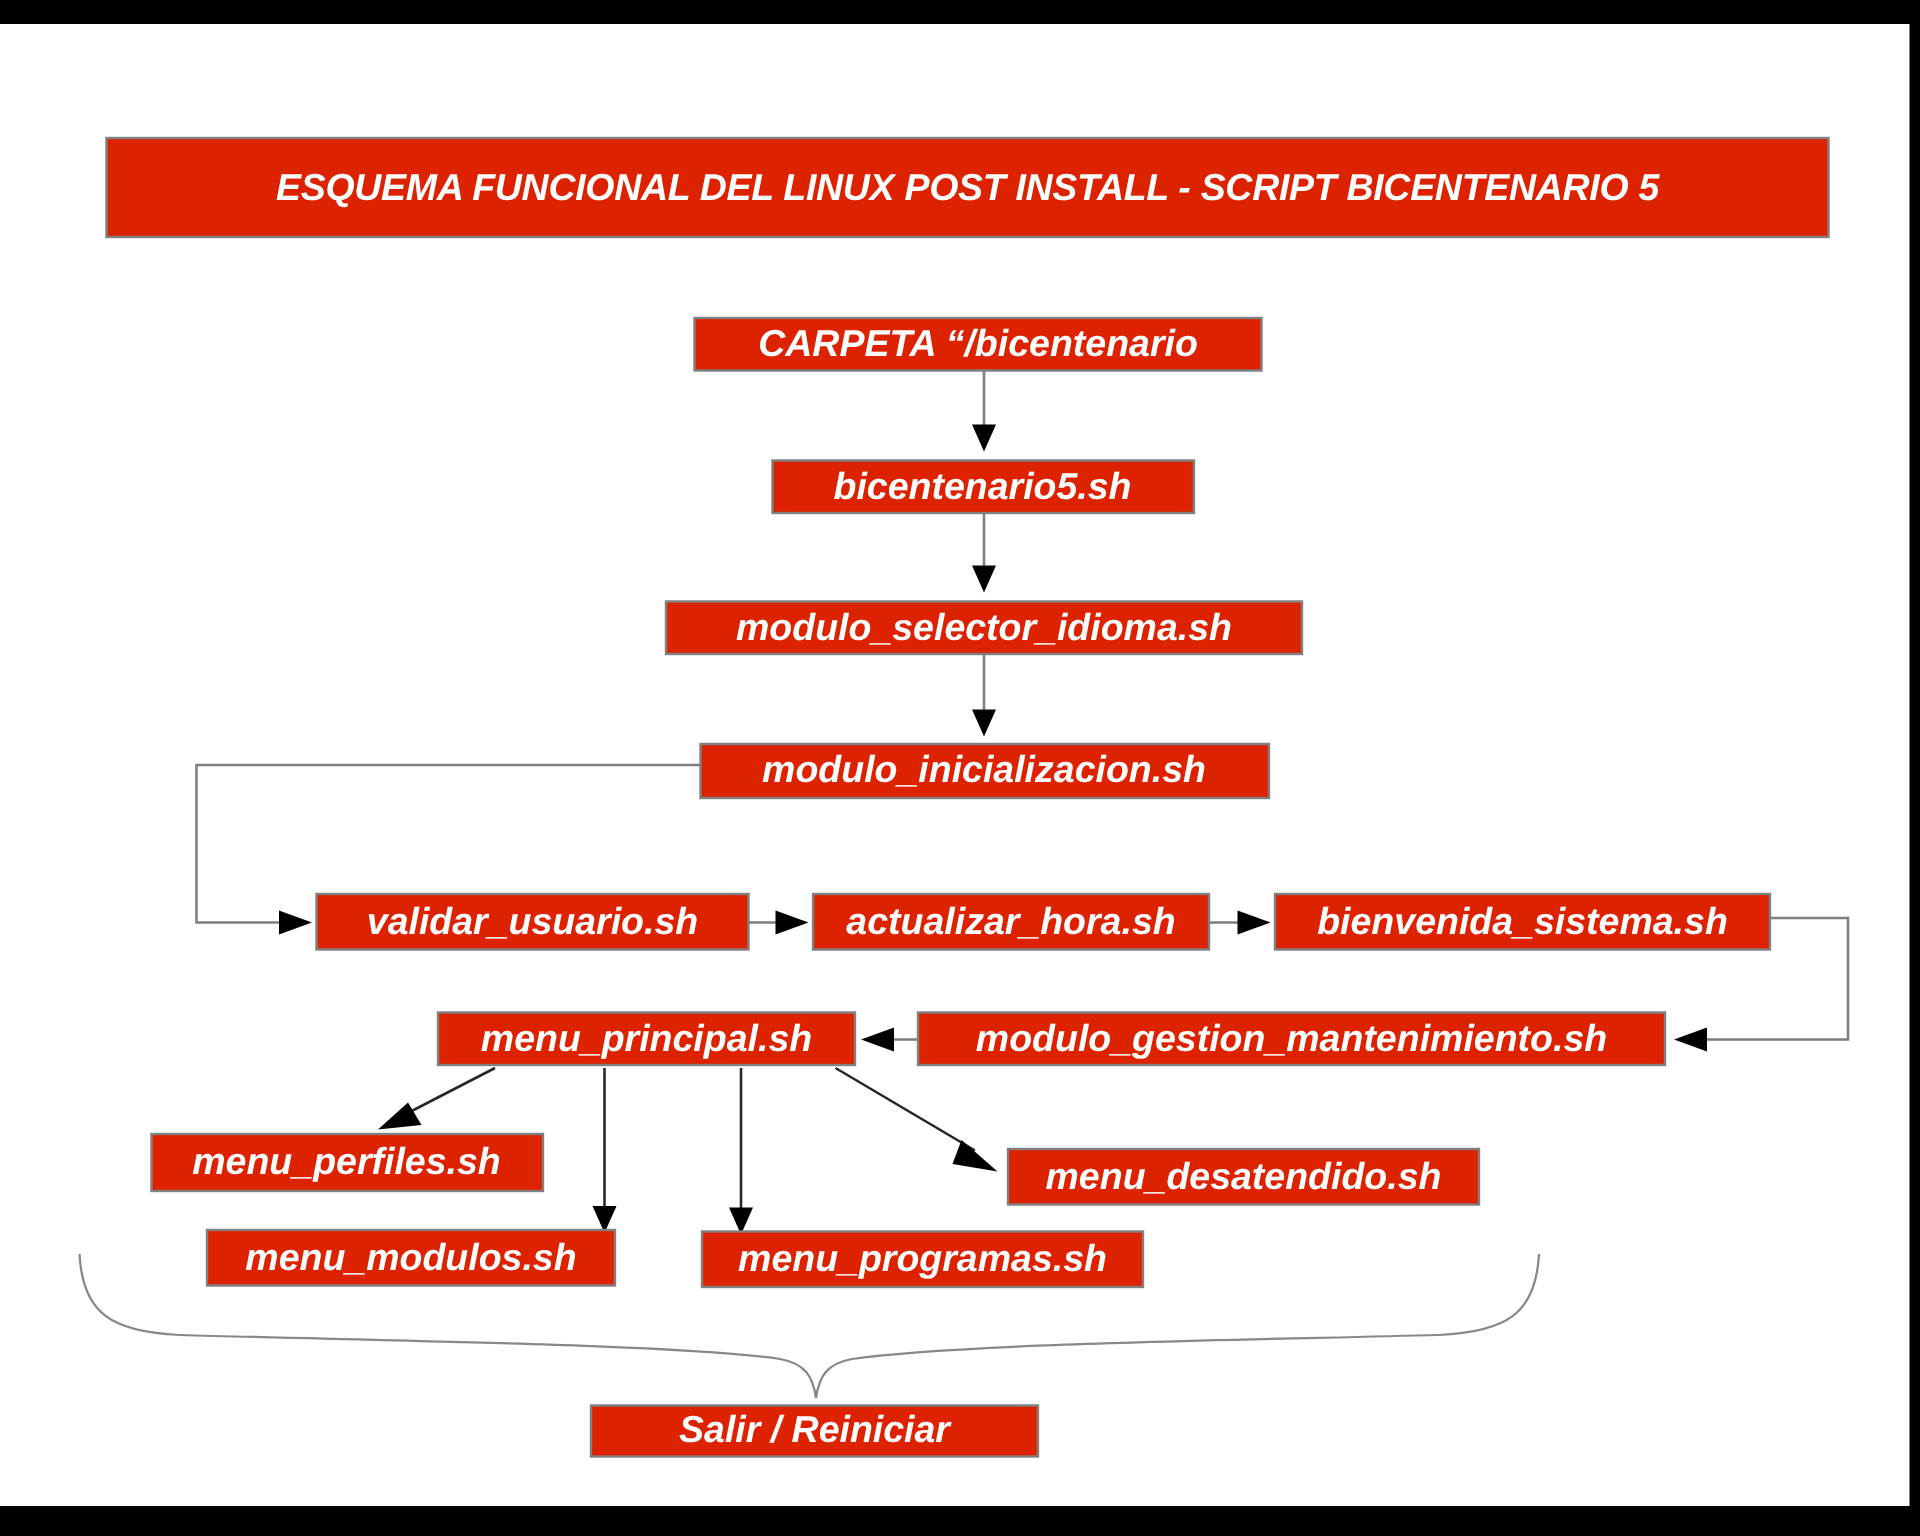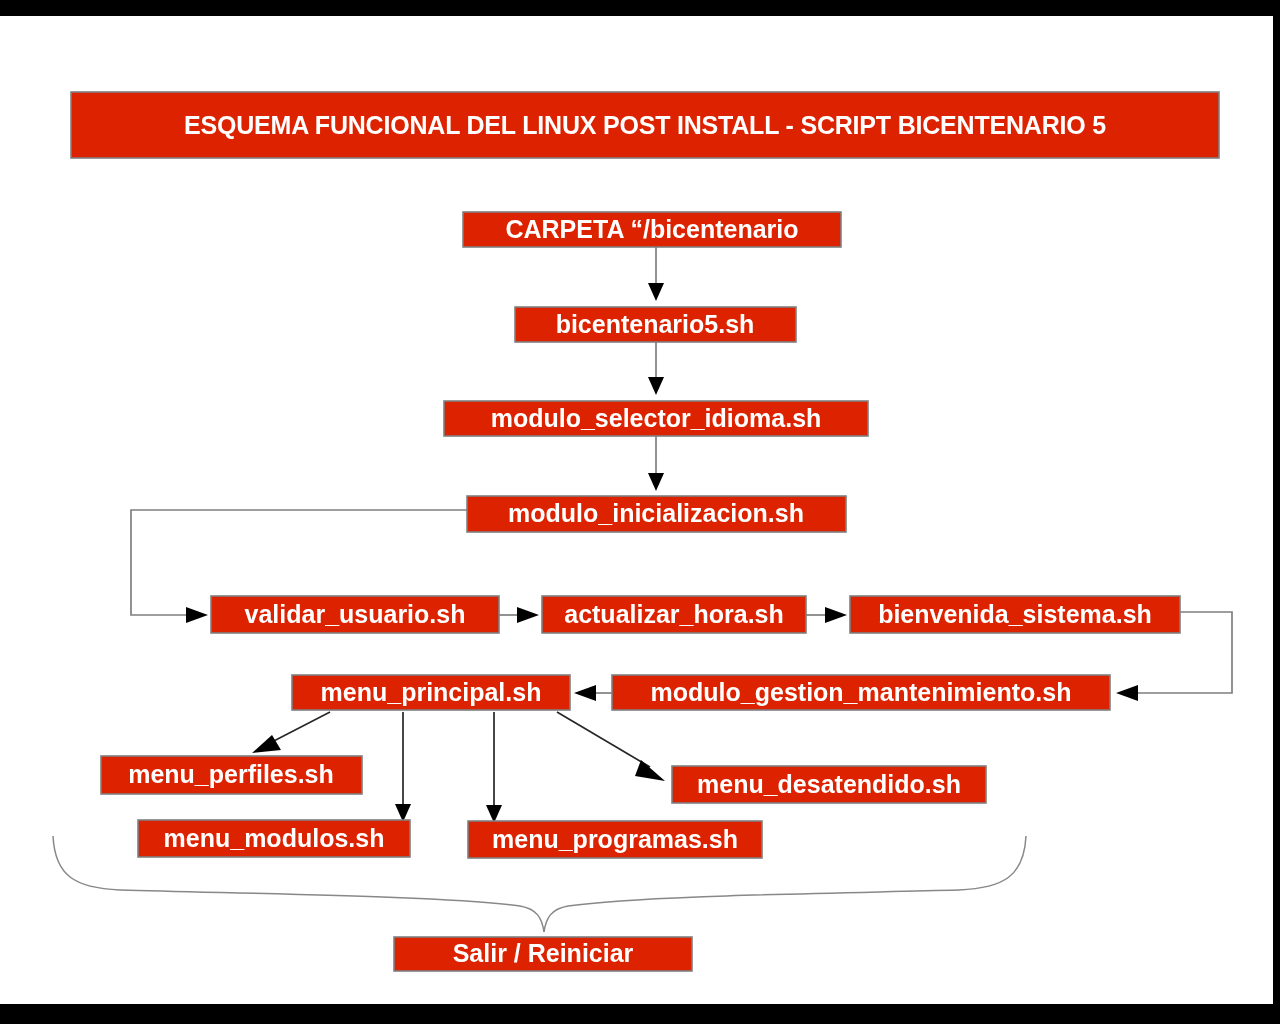--- a/index.html
+++ b/index.html
@@ -1,19 +1,19 @@
 <!DOCTYPE html>
 <html><head>
 <meta charset="utf-8">
 <title>Esquema Funcional</title>
 <style>
   html,body{margin:0;padding:0;background:#000;}
   body{width:1280px;height:1024px;overflow:hidden;
        font-family:"Liberation Sans",sans-serif;}
-  #canvas{position:absolute;left:0;top:16px;width:1273px;height:988px;background:#ffffff;}
+  #canvas{position:absolute;left:0;top:16px;width:1273px;height:988px;background:#ffffff;font-style:italic;}
   #diagram{position:absolute;left:0;top:0;width:1273px;height:988px;}
   .node-rect{fill:#dd2200;stroke:#808080;stroke-width:1.6;}
   .node-text{fill:#ffffff;font-family:"Liberation Sans",sans-serif;
              font-weight:bold;text-anchor:middle;dominant-baseline:middle;}
   .title-text{font-size:25px;letter-spacing:-0.2px;}
   .box-text{font-size:25px;}
   .conn{stroke:#7f7f7f;stroke-width:1.7;fill:none;}
   .conn-dark{stroke:#262626;stroke-width:1.7;fill:none;}
   .brace{stroke:#888888;stroke-width:1.5;fill:none;}
   .arrow-h{fill:#000000;}

